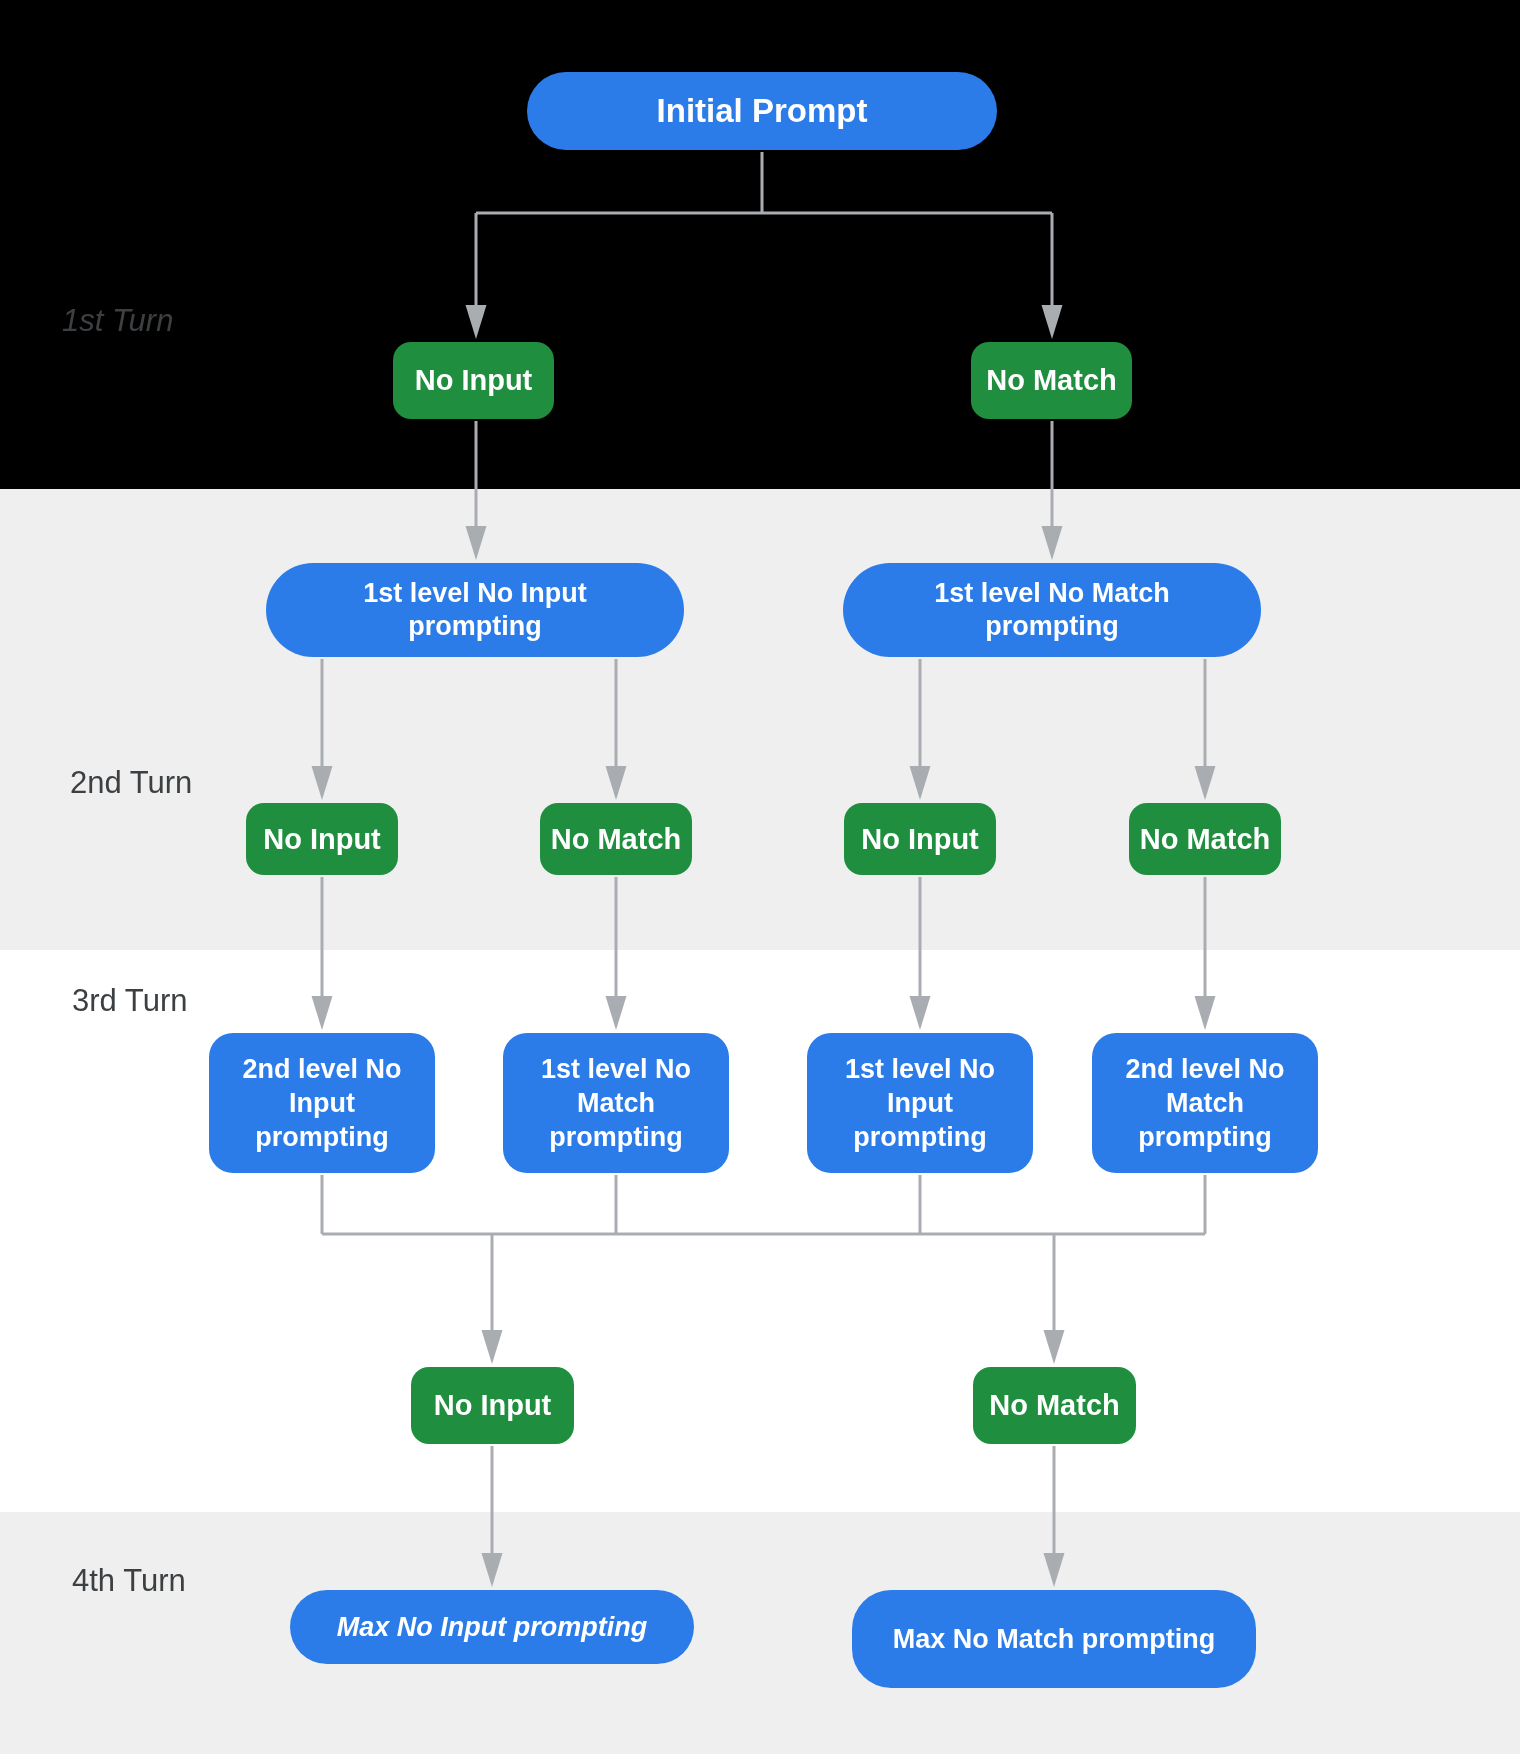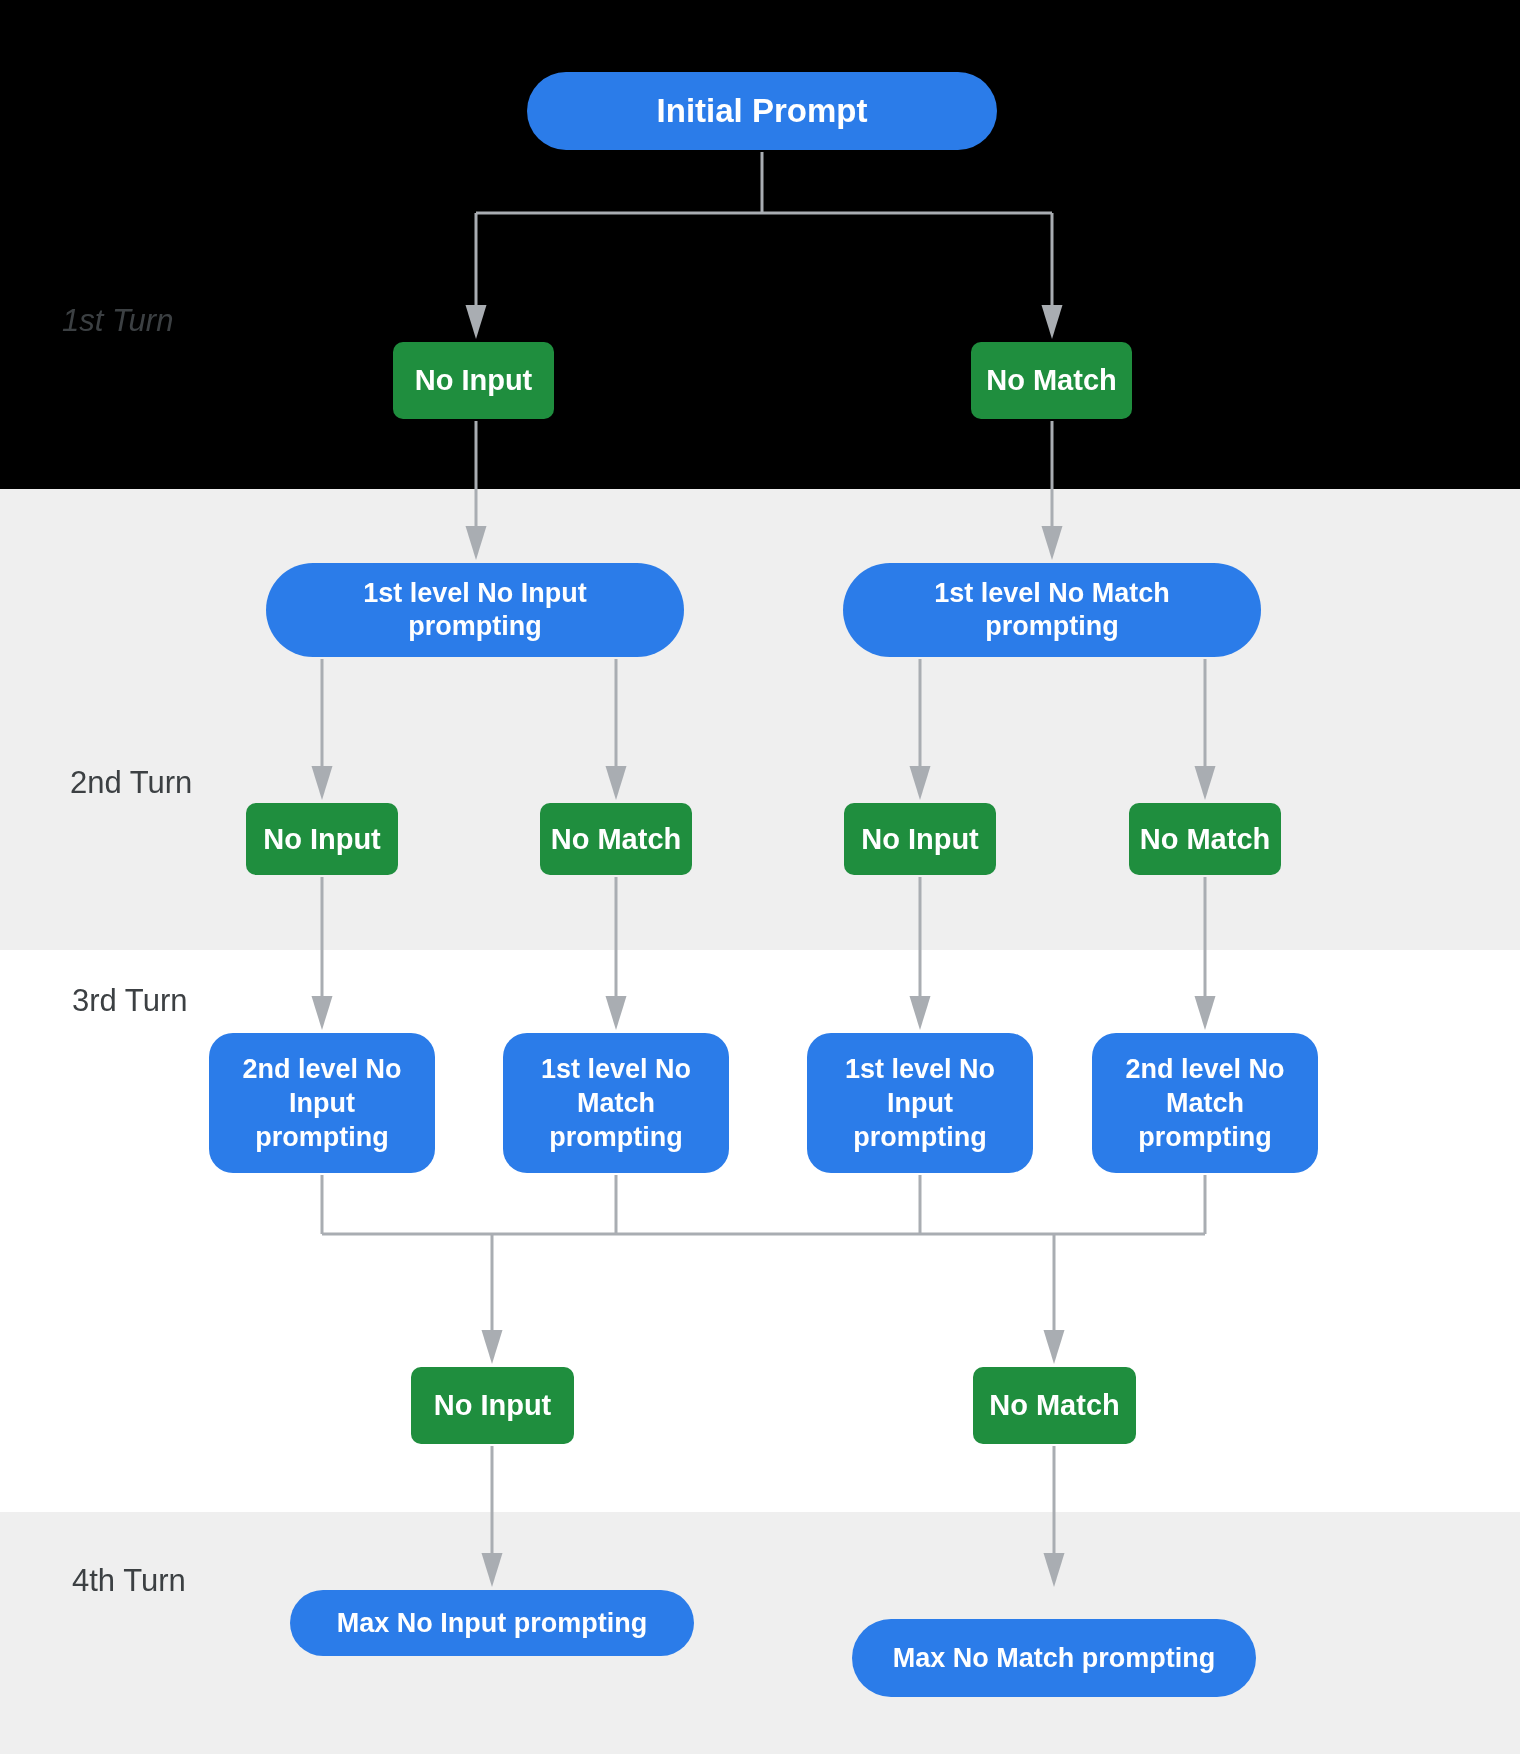--- a/index.html
+++ b/index.html
@@ -51,21 +51,21 @@
     position: absolute;
     display: flex;
     align-items: center;
     justify-content: center;
     text-align: center;
     color: var(--node-text);
     font-weight: 700;
     white-space: pre-line;
   }
   .node.pill  { background: var(--node-blue); }
-  .node.box   { background: var(--node-green); border-radius: 10px; font-size: 29px; }
+  .node.box   { background: var(--node-green); border-radius: 18px; font-size: 29px; }
 
   .pill-initial { border-radius: 39px; font-size: 33px; }
   .pill-l1      { border-radius: 47px; font-size: 27px; line-height: 33px; }
   .pill-l2      { border-radius: 24px; font-size: 27px; line-height: 34px; }
   .pill-max     { border-radius: 39px; font-size: 27px; }
 </style>
 </head>
 <body>
 
 <div class="canvas">
@@ -141,16 +141,16 @@
   <div class="node pill pill-l2" style="left:807px;  top:1033px; width:226px; height:140px;">1st level No
 Input
 prompting</div>
   <div class="node pill pill-l2" style="left:1092px; top:1033px; width:226px; height:140px;">2nd level No
 Match
 prompting</div>
 
   <div class="node box" style="left:411px; top:1367px; width:163px; height:77px;">No Input</div>
   <div class="node box" style="left:973px; top:1367px; width:163px; height:77px;">No Match</div>
 
-  <div class="node pill pill-max" style="left:290px; top:1590px; width:404px; height:66px;">Max No Input prompting</div>
-  <div class="node pill pill-max" style="left:852px; top:1590px; width:404px; height:78px;margin-top:29px;">Max No Match prompting</div>
+  <div class="node pill pill-max" style="left:290px; top:1590px; width:404px; height:74px;font-style:italic;">Max No Input prompting</div>
+  <div class="node pill pill-max" style="left:852px; top:1590px; width:404px; height:98px;">Max No Match prompting</div>
 
 </div>
 
 </body></html>

